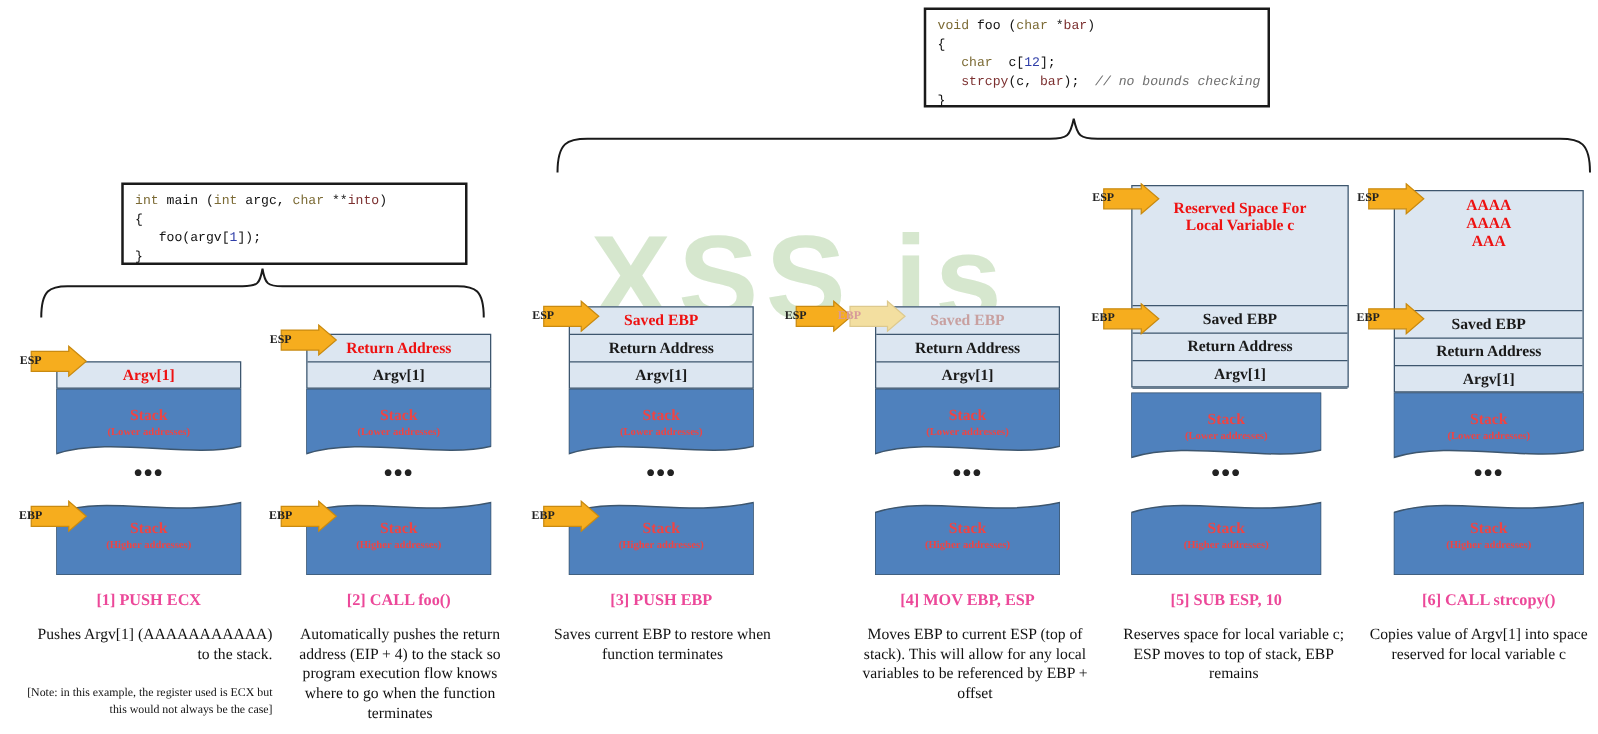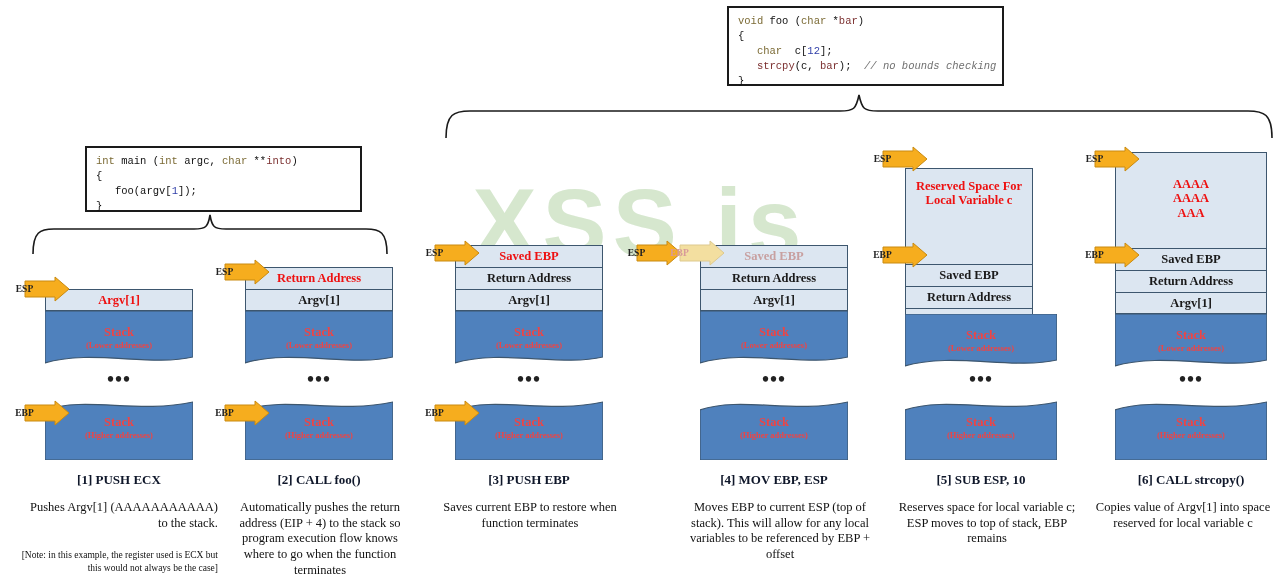--- a/index.html
+++ b/index.html
@@ -23,20 +23,21 @@
   
   .codebox{
     position:absolute;z-index:4;background:#fff;
     border:2px solid #1a1a1a;
     font-family:"Liberation Mono", monospace;
     font-size:10.5px;line-height:1.42;
     padding:6px 9px;
     white-space:pre;
     color:#111;
     box-sizing:border-box;
+    margin-left:12px;
   }
   .kw{color:#7b6a34;}
   .fn{color:#7b2f2f;}
   .num{color:#2f3ea8;}
   .cmt{color:#6f6f6f;font-style:italic;}
   #code-foo{left:727px;top:6px;width:277px;height:80px;}
   #code-main{left:85px;top:146px;width:277px;height:66px;}
 
   
   .brace{position:absolute;z-index:3;pointer-events:none;}
@@ -90,21 +91,21 @@
   }
   .reg.faded .lbl{color:#d89a9a;}
 
   
   .caption{
     position:absolute;text-align:center;
     font-size:12.5px;line-height:1.25;color:#111;
   }
   .steplbl{
     position:absolute;text-align:center;
-    font-size:13px;font-weight:700;color:#0f172a;
+    font-size:13px;font-weight:700;color:#ec4899;
   }
   .note{
     font-size:9.5px;line-height:1.3;display:block;margin-top:18px;color:#111;
   }
 </style>
 </head>
 <body>
 
 <div id="watermark">XSS is</div>
 
@@ -245,21 +246,21 @@
       </div>
     </div>
     <div class="reg" style="left:620px;top:240px;"><svg width="46" height="26" viewBox="0 0 46 26">
         <path d="M1,5 L31,5 L31,1 L45,13 L31,25 L31,21 L1,21 Z" fill="#f6ad1e" stroke="#c98a10" stroke-width="1"></path>
       </svg><span class="lbl">ESP</span></div>
     <div class="reg faded" style="left:663px;top:240px;"><svg width="46" height="26" viewBox="0 0 46 26">
         <path d="M1,5 L31,5 L31,1 L45,13 L31,25 L31,21 L1,21 Z" fill="#f3dfa0" stroke="#ddc98e" stroke-width="1"></path>
       </svg><span class="lbl">EBP</span></div>
     <div class="steplbl" style="left:700px;top:472px;width:148px;">[4] MOV EBP, ESP</div>
     <div class="caption" style="left:687px;top:500px;width:186px;">Moves EBP to current ESP (top of stack).  This will allow for any local variables to be referenced by EBP + offset</div>
-    <div class="stacktbl" style="left:905px;top:168px;width:128px;height:162px;">
+    <div class="stacktbl" style="left:905px;top:148px;width:174px;height:162px;">
       <div class="row red tall" style="height:96px;justify-content:flex-start;padding-top:10px;">
         <span>Reserved Space For</span>
         <span>Local Variable c</span>
       </div>
       <div class="row plain" style="height:22px;">Saved EBP</div>
       <div class="row plain" style="height:22px;">Return Address</div>
       <div class="row plain" style="height:22px;">Argv[1]</div>
     </div>
     <div class="wave" style="position:absolute;left:905px;top:314px;width:152px;height:58px;">
       <svg width="152" height="58" viewBox="0 0 152 58">
@@ -282,21 +283,21 @@
     </div>
     <div class="reg" style="left:866px;top:146px;"><svg width="46" height="26" viewBox="0 0 46 26">
         <path d="M1,5 L31,5 L31,1 L45,13 L31,25 L31,21 L1,21 Z" fill="#f6ad1e" stroke="#c98a10" stroke-width="1"></path>
       </svg><span class="lbl">ESP</span></div>
     <div class="reg" style="left:866px;top:242px;"><svg width="46" height="26" viewBox="0 0 46 26">
         <path d="M1,5 L31,5 L31,1 L45,13 L31,25 L31,21 L1,21 Z" fill="#f6ad1e" stroke="#c98a10" stroke-width="1"></path>
       </svg><span class="lbl">EBP</span></div>
     <div class="steplbl" style="left:905px;top:472px;width:152px;">[5] SUB ESP, 10</div>
     <div class="caption" style="left:892px;top:500px;width:190px;">Reserves space for local variable c; ESP moves to top of stack, EBP remains</div>
     <div class="stacktbl" style="left:1115px;top:152px;width:152px;height:162px;">
-      <div class="row red tall" style="height:96px;justify-content:flex-start;padding-top:24px;">
+      <div class="row red tall" style="height:96px;justify-content:flex-start;padding-top:4px;">
         <span>AAAA</span>
         <span>AAAA</span>
         <span>AAA</span>
       </div>
       <div class="row plain" style="height:22px;">Saved EBP</div>
       <div class="row plain" style="height:22px;">Return Address</div>
       <div class="row plain" style="height:22px;">Argv[1]</div>
     </div>
     <div class="wave" style="position:absolute;left:1115px;top:314px;width:152px;height:58px;">
       <svg width="152" height="58" viewBox="0 0 152 58">

